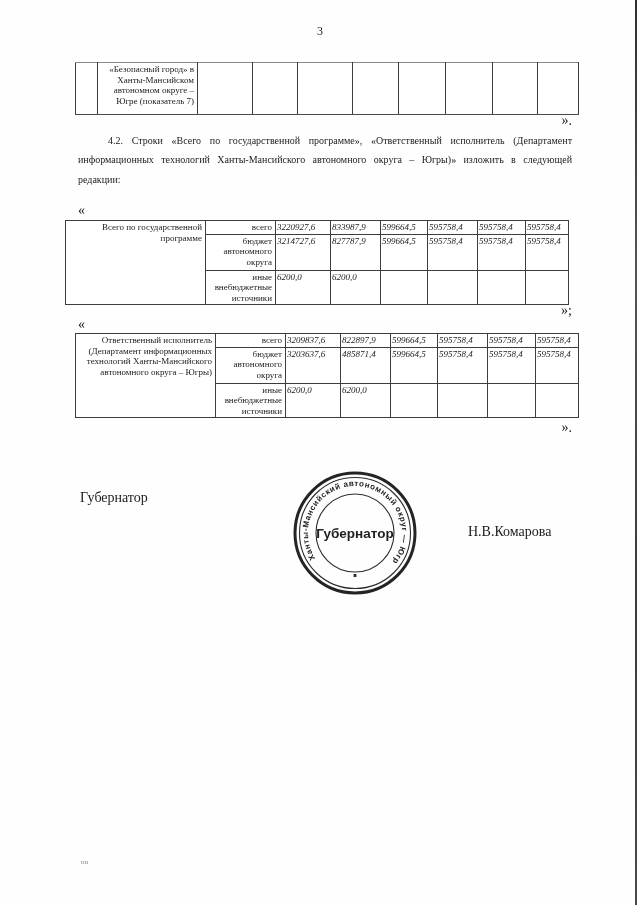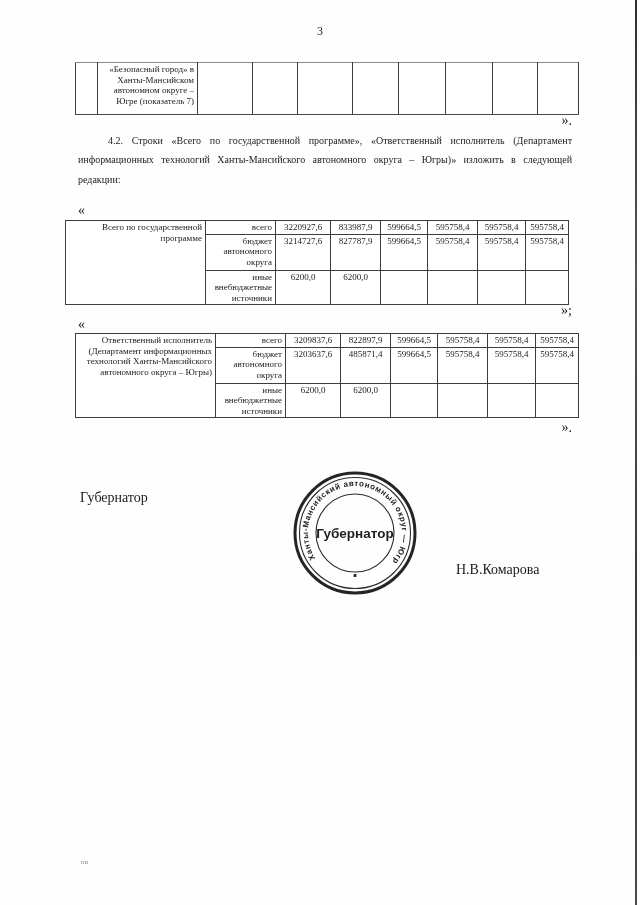--- a/index.html
+++ b/index.html
@@ -15,40 +15,40 @@
   }
   .page-number { position:absolute; left:0; top:24px; width:640px; text-align:center; font-size:12px; }
 
   table { border-collapse:collapse; table-layout:fixed; position:absolute; background:#fff; }
   td {
     border:1px solid #3d3d3d; vertical-align:top; font-size:9px;
     line-height:10.5px; padding:1px 3px; overflow:hidden; word-wrap:break-word;text-align:right;
   }
   .fragment-table { left:75px; top:62px; width:503px; height:53px; }
   .fragment-table td { border-top-color:#8a8a8a; border-bottom-color:#4a4a4a; }
-  .fin-table td.num { text-align:center; padding:1px 1px; }
+  .fin-table td.num { text-align:left; padding:1px 1px;font-style:italic; }
   .fin-table tr.r1 { height:13px; }
   .fin-table tr.r2 { height:36px; }
   .fin-table tr.r3 { height:33px; }
   .fin-1 { left:65px; top:220px; width:503px; }
   .fin-2 { left:75px; top:333px; width:503px; }
 
   .para {
     position:absolute; left:78px; top:131px; width:494px;
     font-size:10px; line-height:19.4px; text-align:justify; text-indent:30px;
   }
   .quote-mark { position:absolute; font-size:14px; }
   .q-close-top   { left:548px; top:113px; width:24px; text-align:right; }
   .q-open-1      { left:78px;  top:203px; }
   .q-close-1     { left:548px; top:303px; width:24px; text-align:right; }
   .q-open-2      { left:78px;  top:317px; }
   .q-close-2     { left:548px; top:420px; width:24px; text-align:right; }
 
   .sig-block { position:absolute; left:80px; top:488px; font-size:14px; line-height:19.8px; }
-  .sig-name  { position:absolute; left:456px; top:524px; font-size:14px;margin-top:38px; }
+  .sig-name  { position:absolute; left:468px; top:524px; font-size:14px; }
   .stamp     { position:absolute; left:290px; top:468px; width:130px; height:130px; }
   .footer-initials { position:absolute; left:81px; top:860px; font-size:5px; color:#6d6d6d; letter-spacing:0.5px; }
 </style>
 </head>
 <body>
 
 <div class="page">
 
   <div class="page-number">3</div>
 

